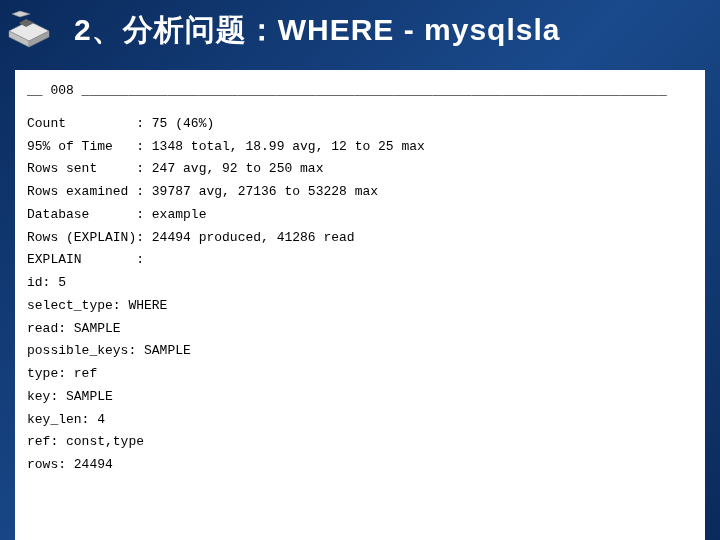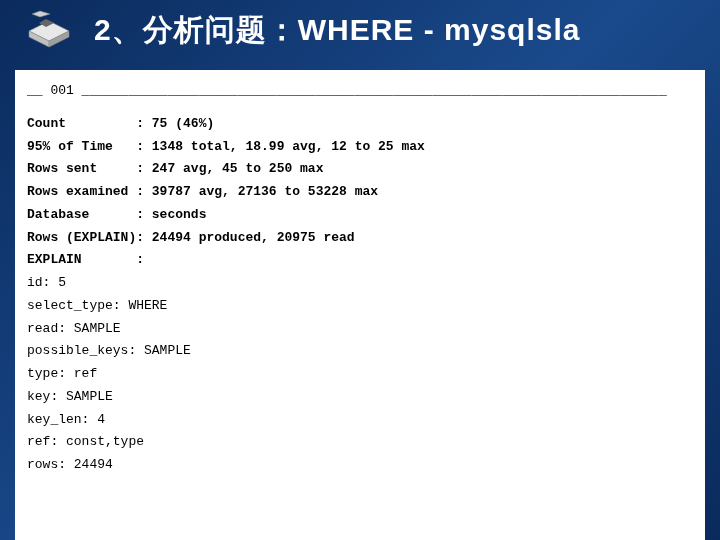--- a/index.html
+++ b/index.html
@@ -8,21 +8,21 @@
     width: 720px;
     height: 540px;
     background: linear-gradient(135deg, #0a2a5c 0%, #1a4a8c 50%, #0a2a5c 100%);
     font-family: Arial, "Microsoft YaHei", sans-serif;
     overflow: hidden;
   }
   .header {
     height: 60px;
     display: flex;
     align-items: center;
-    padding-left: 24px;
+    padding-left: 4px;
     position: relative;
   }
   .icon-box {
     width: 50px;
     height: 42px;
     position: relative;
     margin-right: 20px;
   }
   .icon-box svg {
     width: 100%;
@@ -47,21 +47,20 @@
     color: #000;
     line-height: 1.75;
     overflow: hidden;
   }
   .hr-line {
     white-space: nowrap;
     overflow: hidden;
   }
   .stat-row {
     white-space: pre;
-    font-weight: bold;
   }
 </style>
 </head>
 <body>
 
 <div class="header">
   <div class="icon-box">
     <svg viewBox="0 0 50 42">
       <polygon points="5,22 25,12 45,22 25,32" fill="#e8e8e8" stroke="#888" stroke-width="0.5"></polygon>
       <polygon points="5,22 5,28 25,38 25,32" fill="#c0c0c0" stroke="#888" stroke-width="0.5"></polygon>
@@ -70,30 +69,30 @@
       <polygon points="8,5 16,2 26,5 16,8" fill="#d0d0d0" stroke="#888" stroke-width="0.5"></polygon>
     </svg>
   </div>
   <div class="title">
     <span>2、分析问题：WHERE - </span><span class="tool-name">mysqlsla</span>
   </div>
 </div>
 
 <div class="content-panel">
   <div class="hr-line">
-    <span>__ 001 </span><span>___________________________________________________________________________</span>
+    <span>__ 008 </span><span>___________________________________________________________________________</span>
   </div>
   <div style="height:10px"></div>
   <div id="stats">
       <div class="stat-row">Count         : 75 (46%)</div>
       <div class="stat-row">95% of Time   : 1348 total, 18.99 avg, 12 to 25 max</div>
-      <div class="stat-row">Rows sent     : 247 avg, 45 to 250 max</div>
+      <div class="stat-row">Rows sent     : 247 avg, 92 to 250 max</div>
       <div class="stat-row">Rows examined : 39787 avg, 27136 to 53228 max</div>
-      <div class="stat-row">Database      : seconds</div>
-      <div class="stat-row">Rows (EXPLAIN): 24494 produced, 20975 read</div>
+      <div class="stat-row">Database      : example</div>
+      <div class="stat-row">Rows (EXPLAIN): 24494 produced, 41286 read</div>
       <div class="stat-row">EXPLAIN       :</div>
     </div>
   <div id="explain">
       <div>id: 5</div>
       <div>select_type: WHERE</div>
       <div>read: SAMPLE</div>
       <div>possible_keys: SAMPLE</div>
       <div>type: ref</div>
       <div>key: SAMPLE</div>
       <div>key_len: 4</div>

